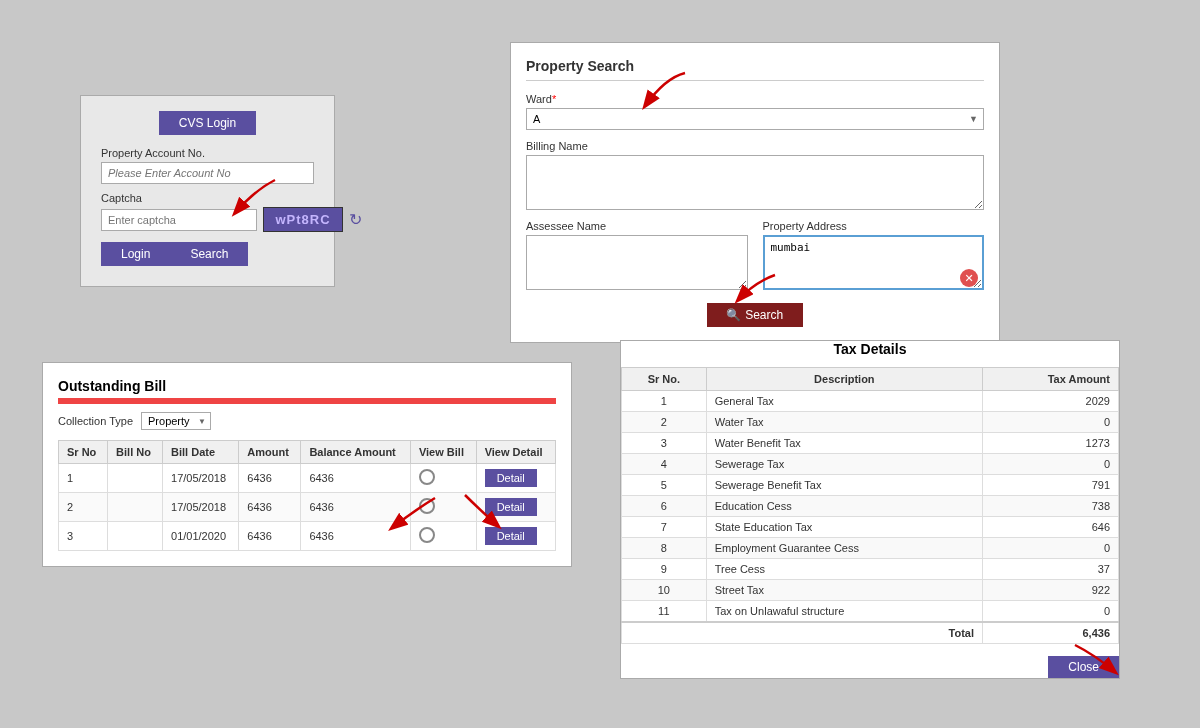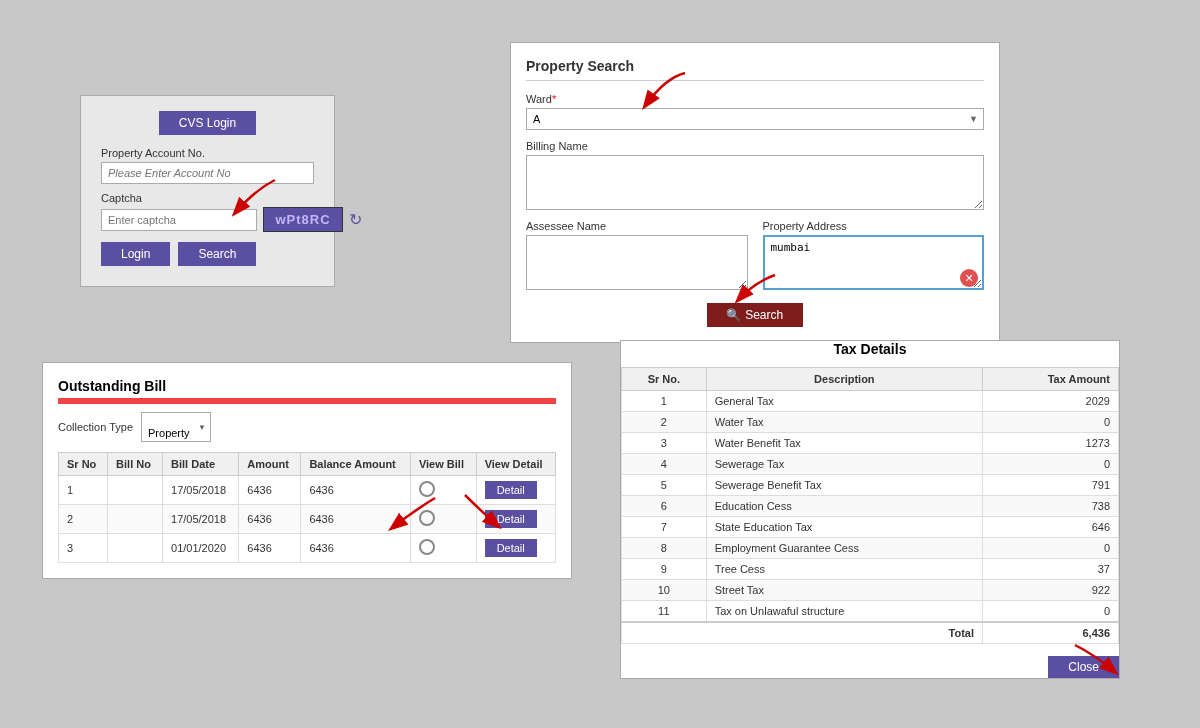--- a/index.html
+++ b/index.html
@@ -73,21 +73,21 @@
       text-align: center;
       border: 1px solid #333;
     }
     .refresh-icon {
       color: #5a4fa0;
       font-size: 16px;
       cursor: pointer;
     }
     .cvs-btn-row {
       display: flex;
-      gap: 8px;
+      gap: 0;
     }
     .btn-login, .btn-search {
       background: #5a4fa0;
       color: white;
       border: none;
       padding: 5px 20px;
       font-size: 12px;
       cursor: pointer;
     }
 
@@ -218,21 +218,21 @@
     .collection-label {
       font-size: 11px;
       color: #333;
     }
     .collection-select-wrapper {
       position: relative;
       display: inline-block;
     }
     .collection-select {
       border: 1px solid #aaa;
-      padding: 14px 20px 2px 6px;
+      padding: 2px 20px 2px 6px;
       font-size: 11px;
       background: white;
       appearance: none;
     }
     .collection-select-wrapper::after {
       content: '▼';
       position: absolute;
       right: 5px;
       top: 50%;
       transform: translateY(-50%);

